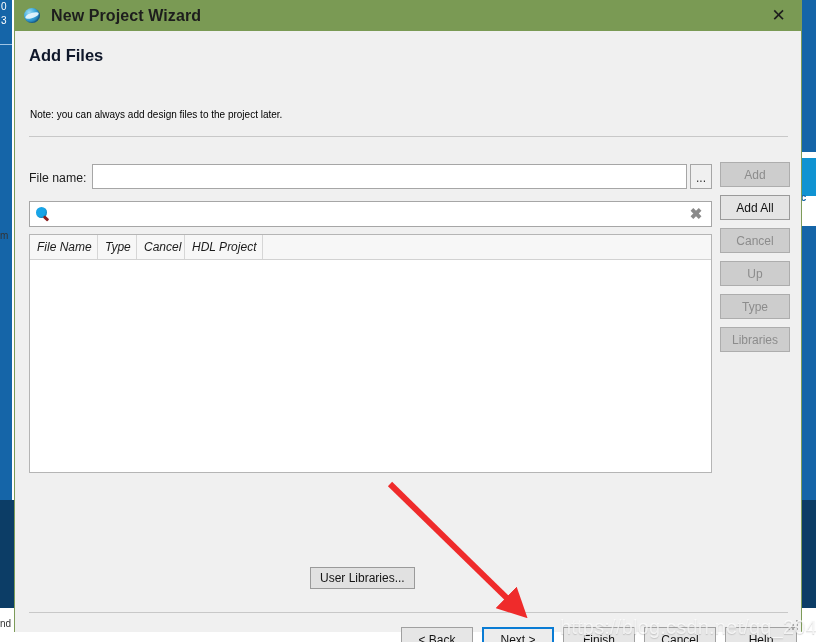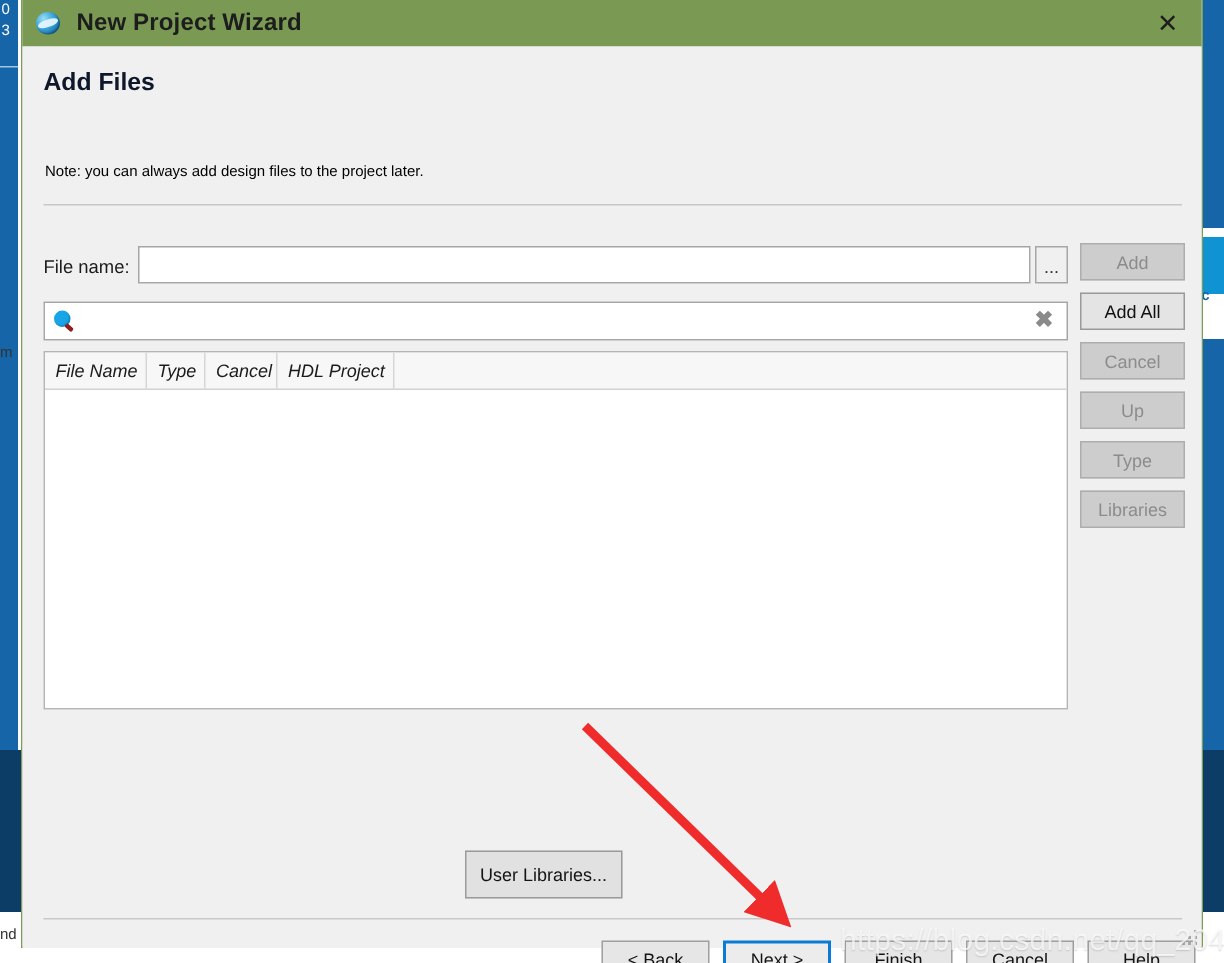--- a/index.html
+++ b/index.html
@@ -343,21 +343,21 @@
   
   .lib-text {
     position: absolute;
     left: 14px; top: 543px;
     font-size: 12.3px;
     color: #1c1c1c;
   }
   .lib-btn {
     position: absolute;
     left: 295px; top: 536px;
-    height: 32px;
+    height: 22px;
     padding: 0 9px;
     border: 1px solid #9a9a9a;
     background: #e1e1e1;
     font-family: "Liberation Sans", sans-serif;
     font-size: 12px;
     color: #141414;
     box-sizing: border-box;
     cursor: default;
     display: flex;
     align-items: center;

